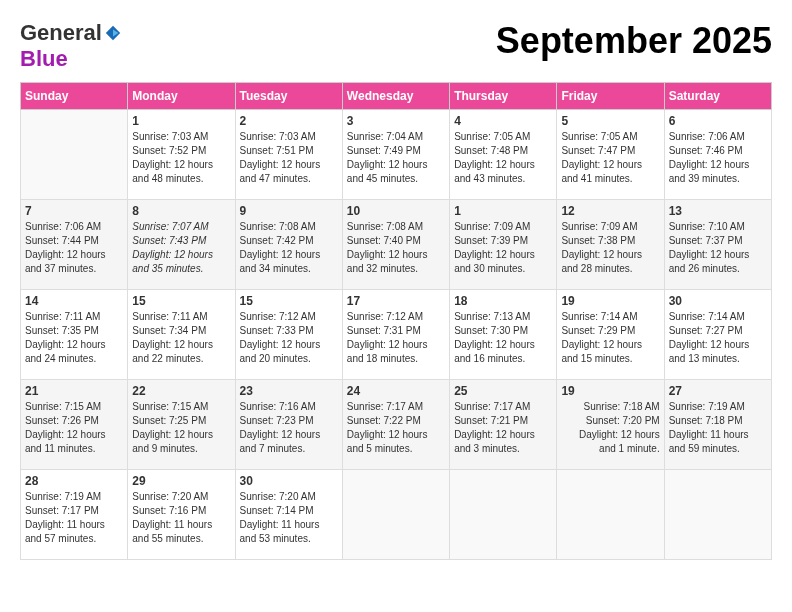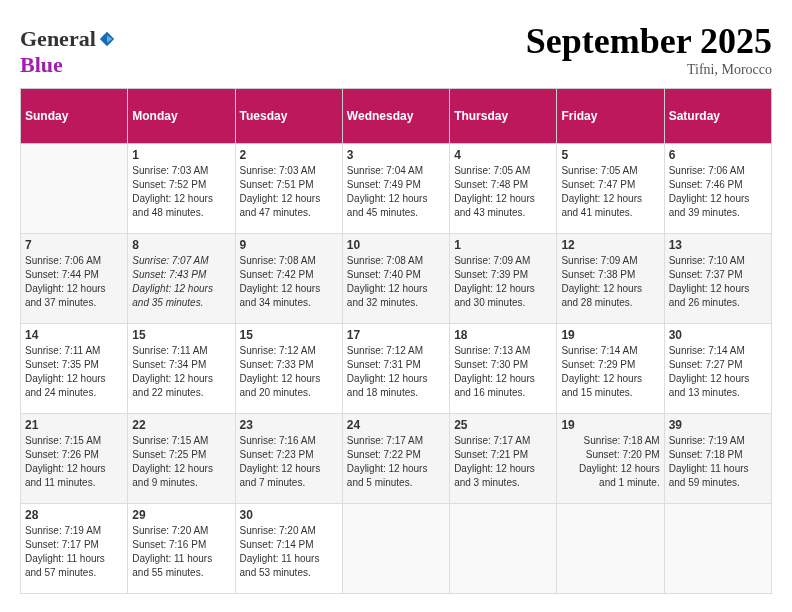--- a/index.html
+++ b/index.html
@@ -6,23 +6,22 @@
     body {
       font-family: Arial, sans-serif;
       background: #fff;
       width: 792px;
       min-height: 612px;
       padding: 20px;
     }
     .header {
       display: flex;
       justify-content: space-between;
-      align-items: flex-end;
+      align-items: flex-start;
       margin-bottom: 10px;
-      font-family: Liberation Serif, serif;
     }
     .logo {
       display: flex;
       flex-direction: column;
       align-items: flex-start;
     }
     .logo-text {
       display: flex;
       align-items: center;
     }
@@ -52,23 +51,23 @@
     .location {
       font-size: 14px;
       color: #555;
     }
     .calendar {
       width: 100%;
       border-collapse: collapse;
       font-size: 11px;
     }
     .calendar th {
-      background: #be185d;
+      background: #ec4899;
       color: #fff;
-      padding: 20px 4px;
+      padding: 6px 4px;
       text-align: left;
       font-size: 12px;
       font-weight: bold;
       border: 1px solid #ccc;
     }
     .calendar td {
       vertical-align: top;
       border: 1px solid #ddd;
       padding: 4px;
       width: calc(100% / 7);
@@ -107,21 +106,20 @@
         <polygon points="10,2 18,10 10,18 2,10" fill="#1a6bb5"></polygon>
         <polygon points="10,6 16,10 10,14" fill="#5ab4e8"></polygon>
       </svg>
     </div>
     <div>
       <span class="logo-blue">Blue</span>
     </div>
   </div>
   <div class="title-block">
     <div class="month-title">September 2025</div>
-    <div class="location">Tifni, Morocco</div>
   </div>
 </div>
 
 <table class="calendar">
   <thead>
     <tr>
     <th>Sunday</th>
         <th>Monday</th>
         <th>Tuesday</th>
         <th>Wednesday</th>
@@ -315,21 +313,21 @@
 and 3 minutes.</div>
         </td>
         <td>
           <div class="day-num">19</div>
           <div class="day-info" style="white-space: pre-line; text-align: right;">Sunrise: 7:18 AM
 Sunset: 7:20 PM
 Daylight: 12 hours
 and 1 minute.</div>
         </td>
         <td>
-          <div class="day-num">39</div>
+          <div class="day-num">27</div>
           <div class="day-info" style="white-space: pre-line;">Sunrise: 7:19 AM
 Sunset: 7:18 PM
 Daylight: 11 hours
 and 59 minutes.</div>
         </td>
       </tr>
       <tr class="week-row">
         <td>
           <div class="day-num">28</div>
           <div class="day-info" style="white-space: pre-line;">Sunrise: 7:19 AM

